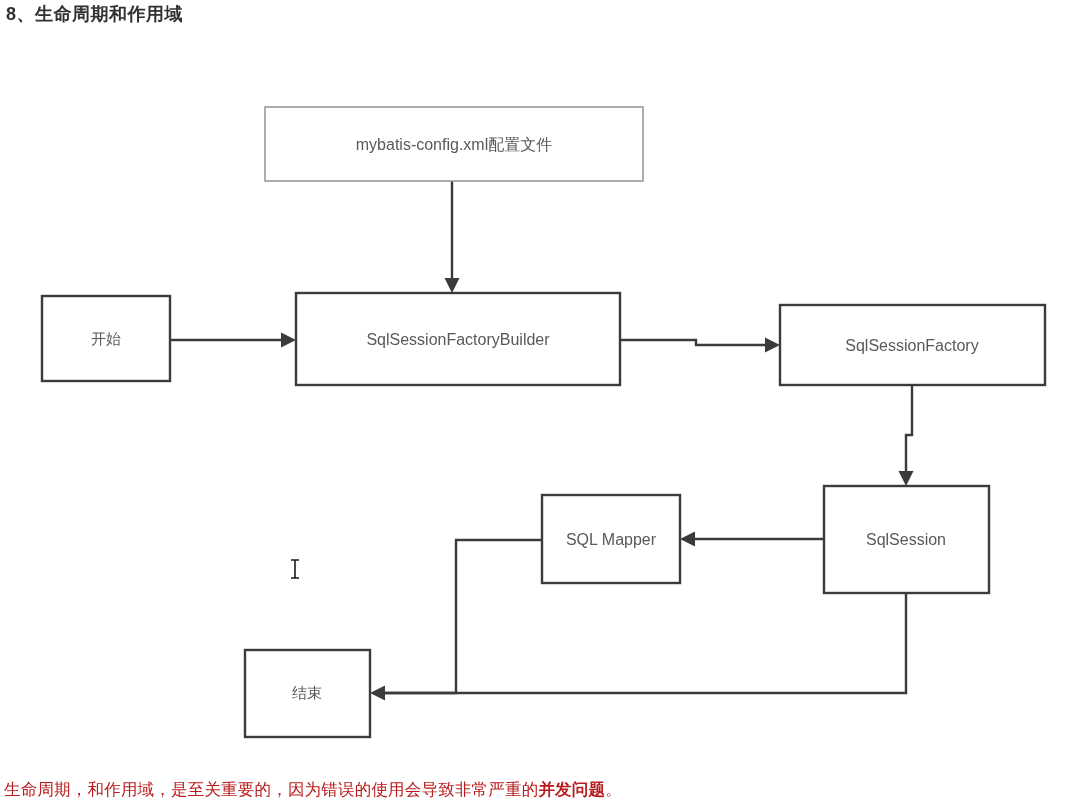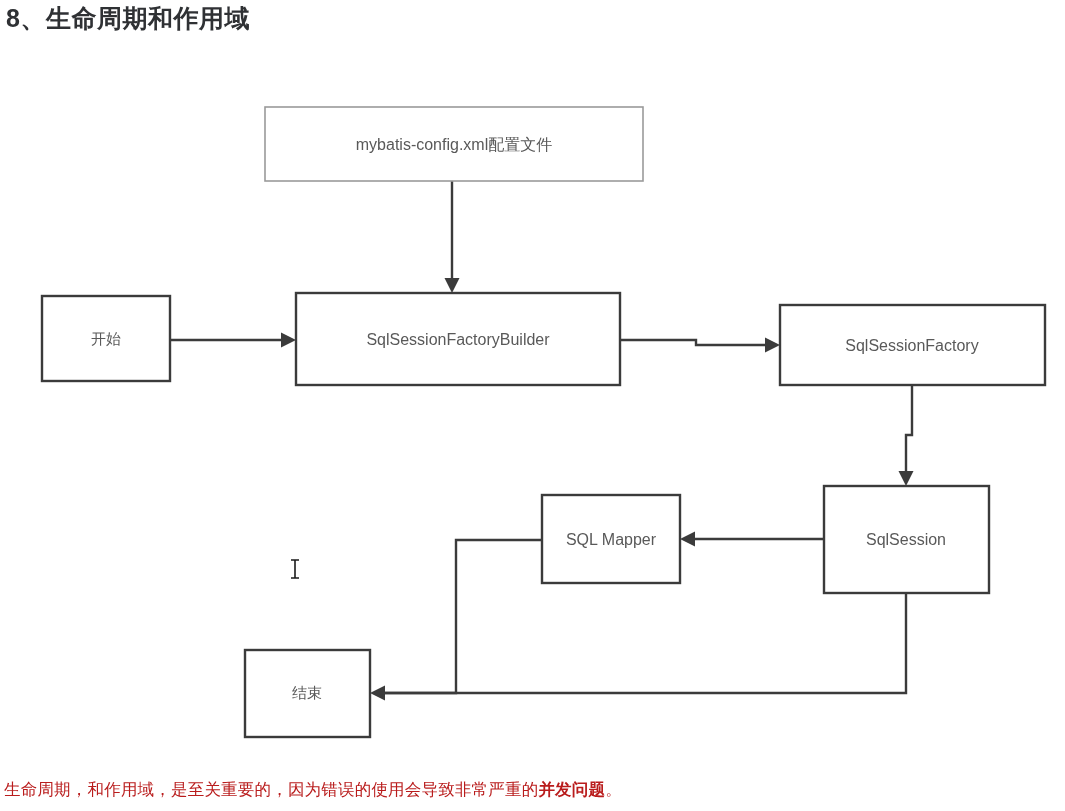--- a/index.html
+++ b/index.html
@@ -11,21 +11,21 @@
     width: 1065px;
     height: 811px;
     position: relative;
     font-family: "Liberation Sans", "DejaVu Sans", sans-serif;
     overflow: hidden;
   }
   #page-title {
     position: absolute;
     left: 6px;
     top: 2px;
-    font-size: 25px;
+    font-size: 18px;
     font-weight: bold;
     color: #2f3134;
     letter-spacing: 0.5px;
     white-space: nowrap;
   }
   #diagram {
     position: absolute;
     left: 0;
     top: 60px;
     width: 918px;

